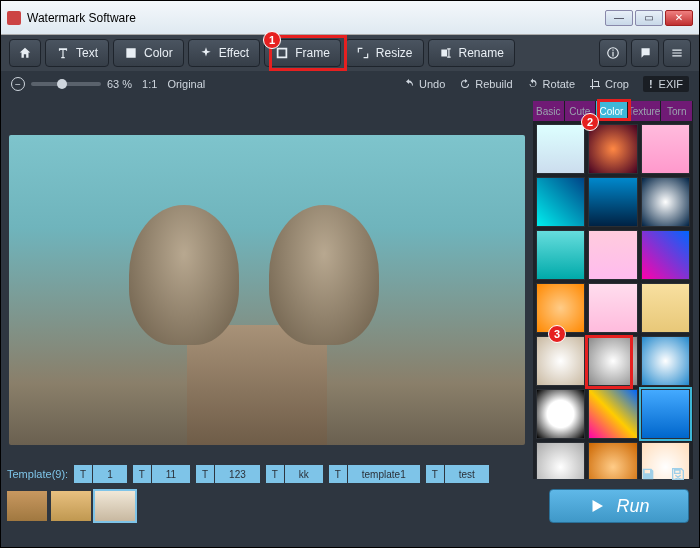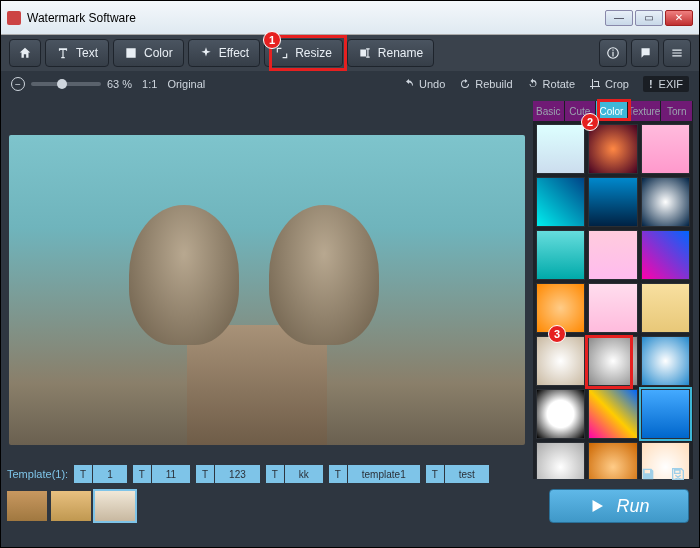--- a/index.html
+++ b/index.html
@@ -89,20 +89,26 @@
         <span>Color</span>
       </div>
     <div class="tbtn">
         <svg viewBox="0 0 24 24">
           <path d="M12 2l2 6 6 2-6 2-2 6-2-6-6-2 6-2z"></path>
         </svg>
         <span>Effect</span>
       </div>
     <div class="tbtn">
         <svg viewBox="0 0 24 24">
+          <path d="M3 3h18v18H3zM6 6v12h12V6z"></path>
+        </svg>
+        <span>Frame</span>
+      </div>
+    <div class="tbtn">
+        <svg viewBox="0 0 24 24">
           <path d="M3 3h8v2H5v6H3zM21 21h-8v-2h6v-6h2z"></path>
         </svg>
         <span>Resize</span>
       </div>
     <div class="tbtn">
         <svg viewBox="0 0 24 24">
           <path d="M4 6h10v12H4zM16 4h2v16h-2zM14 4h6v2h-6zM14 18h6v2h-6z"></path>
         </svg>
         <span>Rename</span>
       </div>
@@ -199,21 +205,21 @@
         <div class="fthumb" style="background: radial-gradient(rgb(255, 255, 255) 40%, rgb(0, 0, 0));"></div>
         <div class="fthumb" style="background: linear-gradient(45deg, rgb(255, 0, 170), rgb(255, 204, 0), rgb(0, 102, 255));"></div>
         <div class="fthumb" style="background: linear-gradient(rgb(68, 170, 255), rgb(0, 102, 204)); outline: rgb(63, 184, 216) solid 2px;"></div>
         <div class="fthumb" style="background: radial-gradient(rgb(255, 255, 255), rgb(170, 170, 170));"></div>
         <div class="fthumb" style="background: radial-gradient(rgb(255, 204, 136), rgb(204, 102, 0));"></div>
         <div class="fthumb" style="background: radial-gradient(rgb(255, 255, 255), rgb(255, 221, 187));"></div>
       </div>
   </div>
 
   <div class="templates">
-    <span class="tlabel">Template(1):</span>
+    <span class="tlabel">Template(9):</span>
     <div id="tmpls" style="display:flex;gap:6px">
         <div class="titem">
           <div class="tbadge">T</div>
           <div class="tname">1</div>
         </div>
         <div class="titem">
           <div class="tbadge">T</div>
           <div class="tname">11</div>
         </div>
         <div class="titem">

